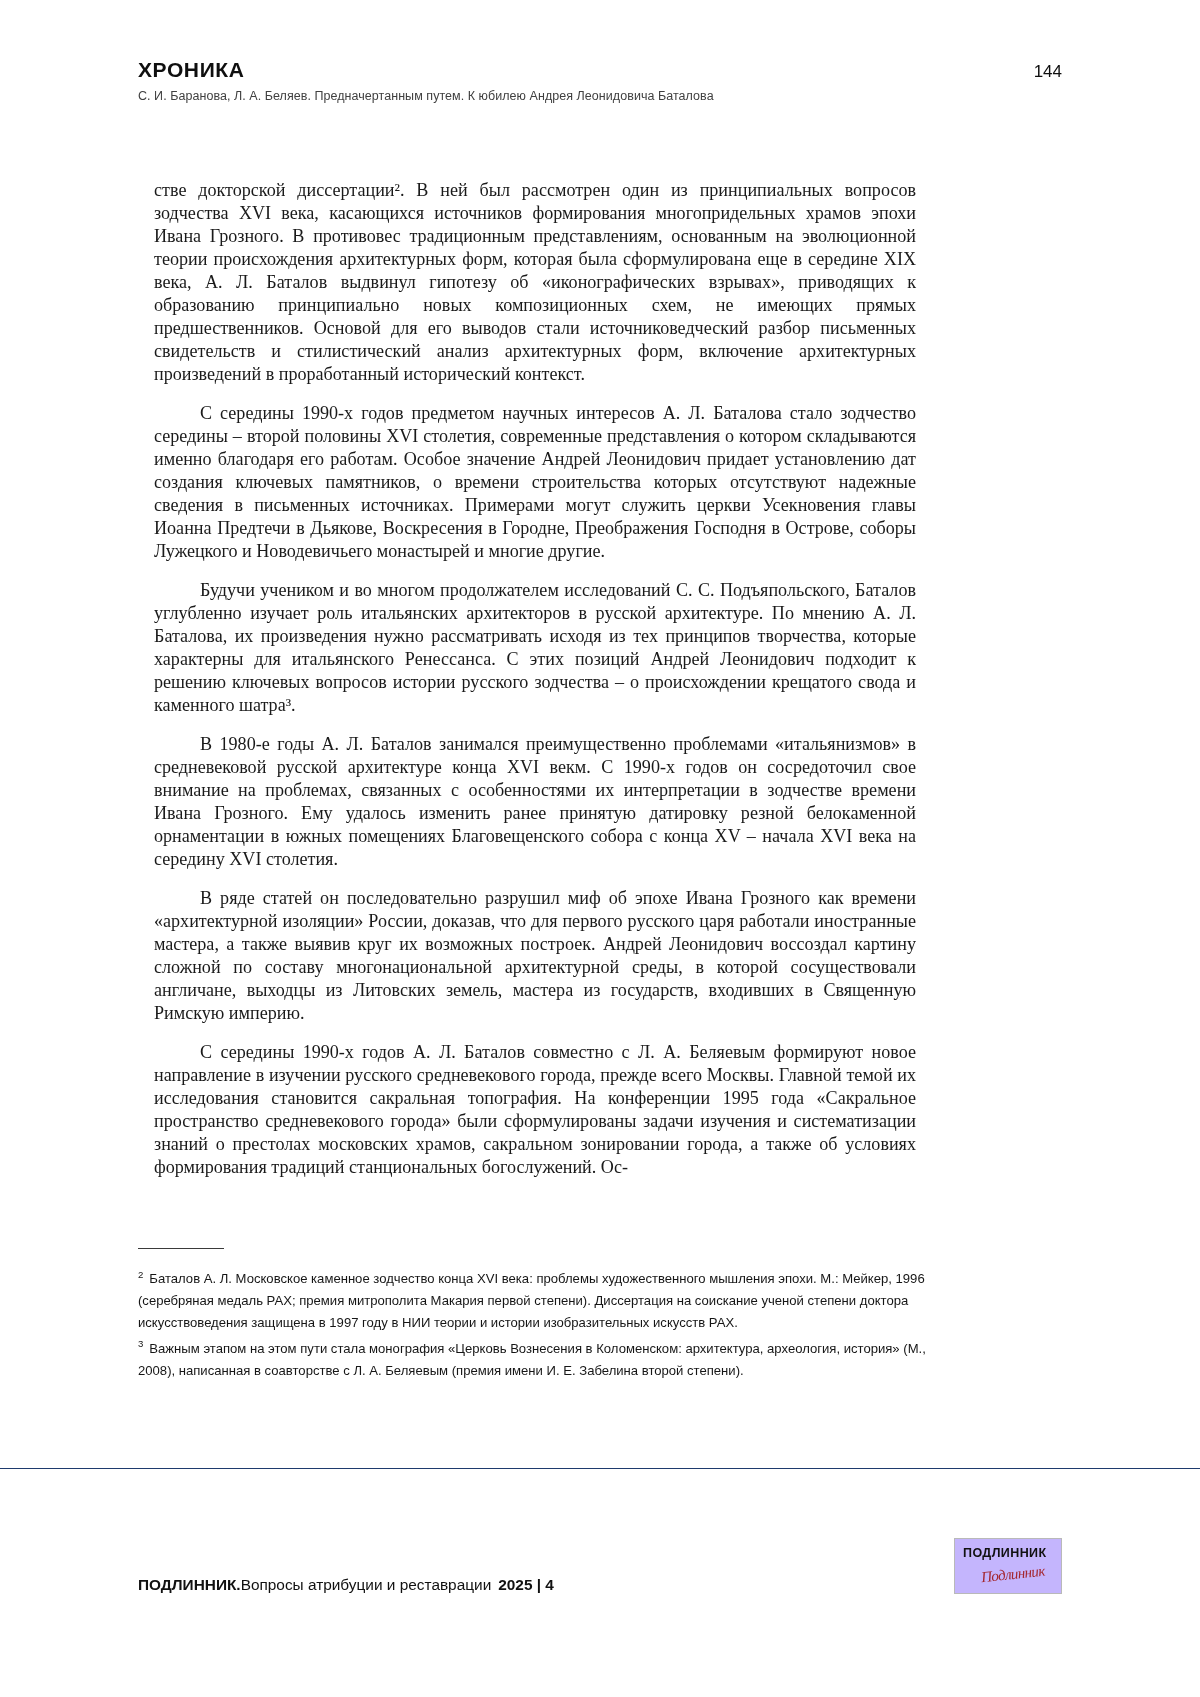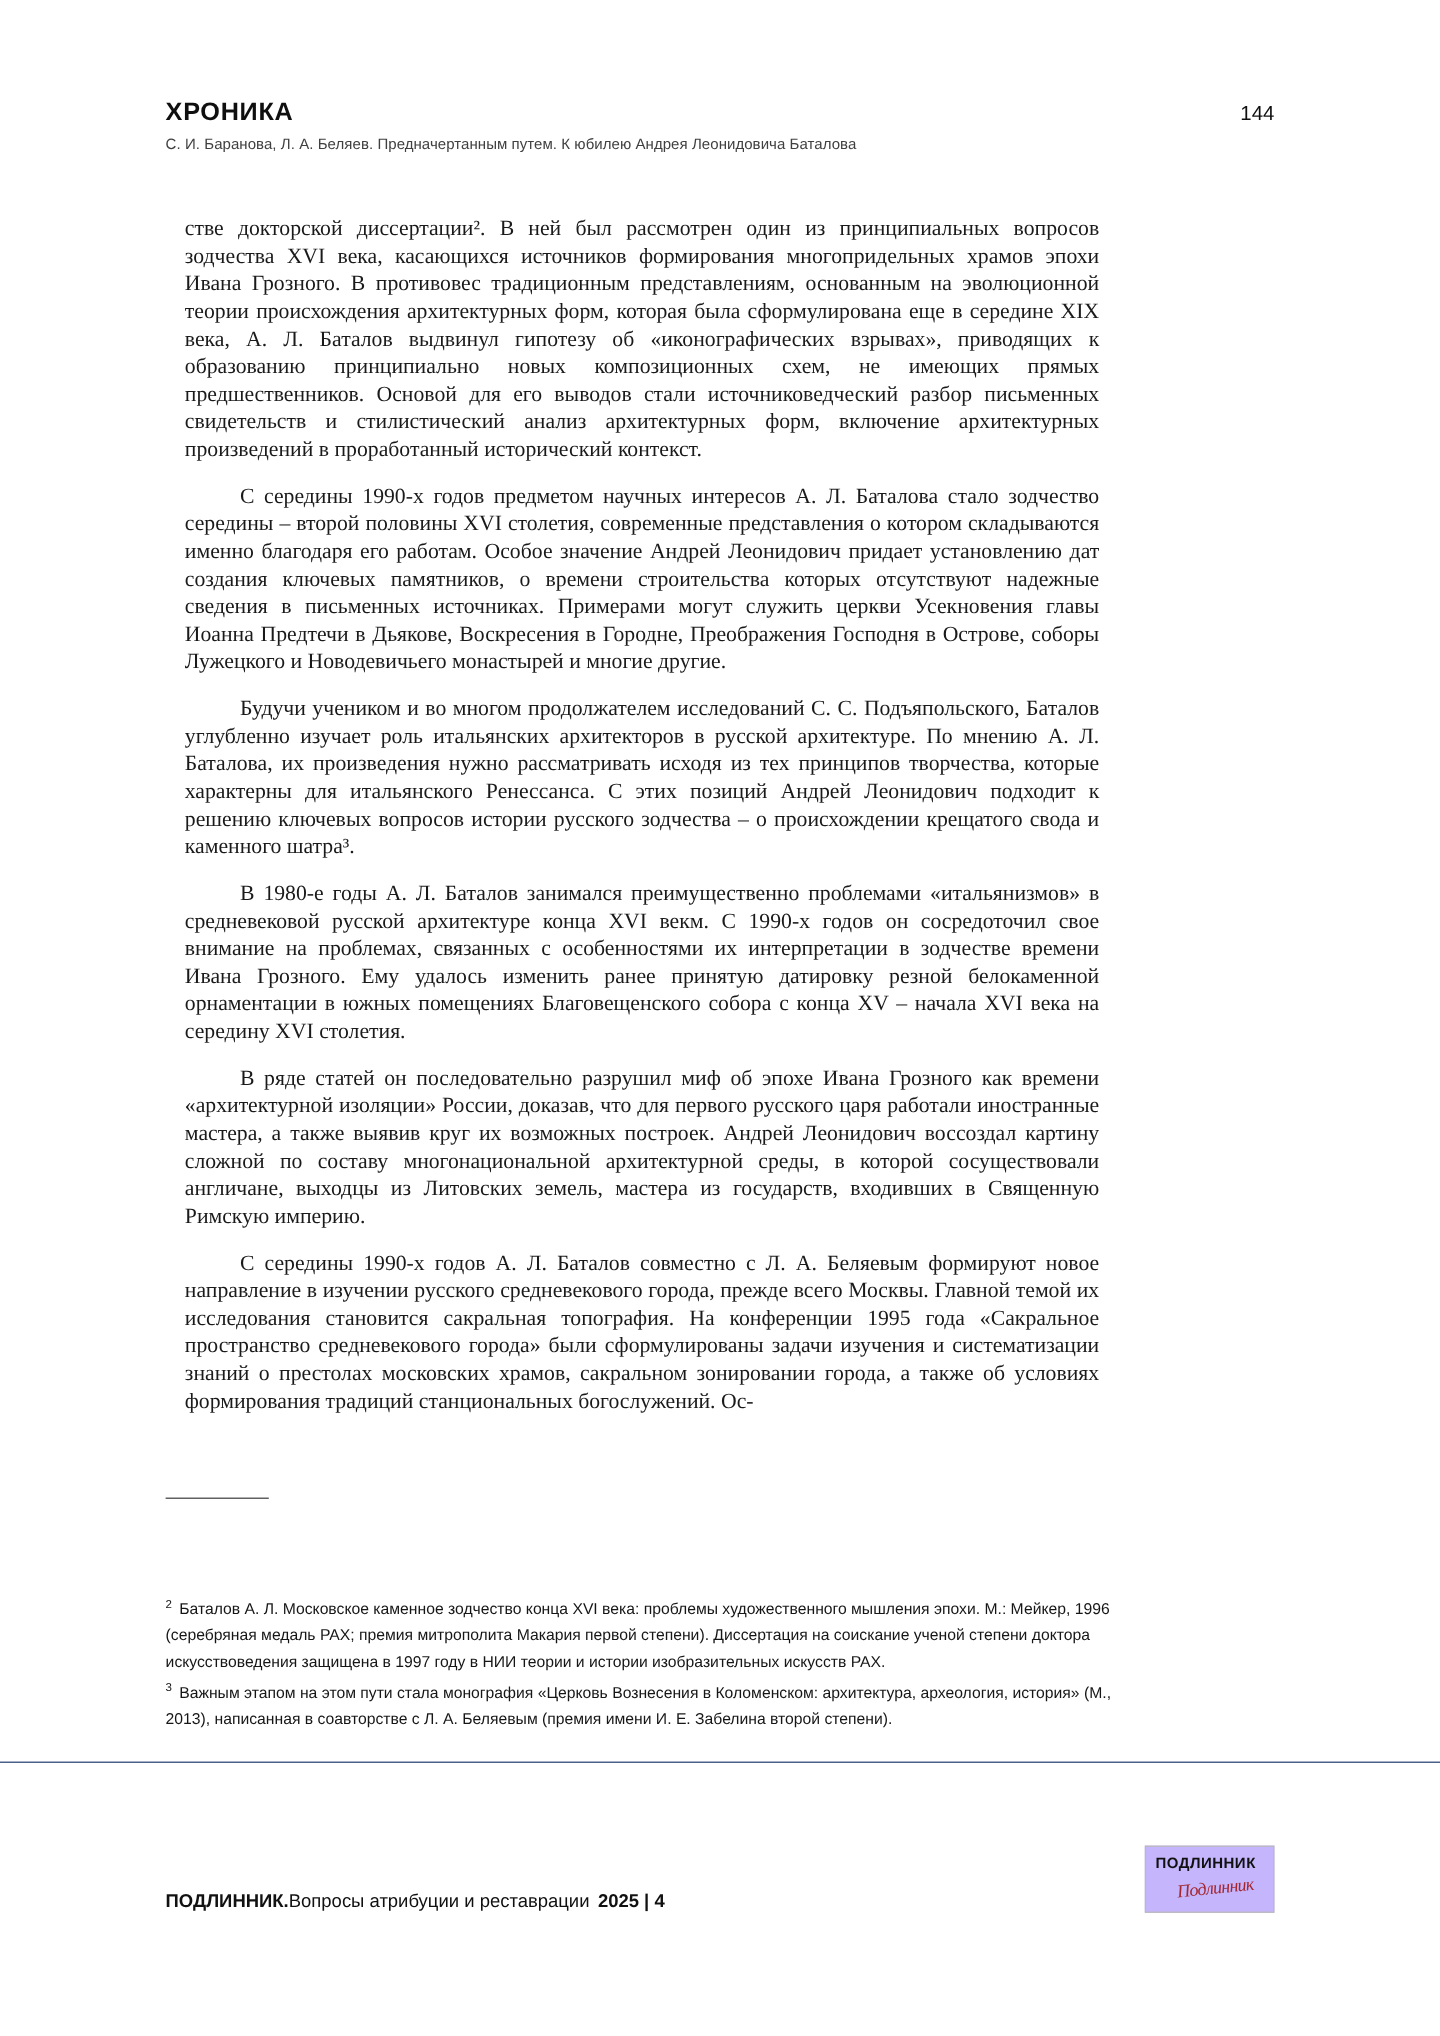--- a/index.html
+++ b/index.html
@@ -34,21 +34,20 @@
     display: flex;
     align-items: baseline;
     justify-content: space-between;
   }
   .chronicle-title {
     font-family: "Liberation Sans", sans-serif;
     font-weight: bold;
     font-size: 21px;
     letter-spacing: 0.6px;
     color: #0f0f0f;
-    margin-top: 24px;
   }
   .page-number {
     font-family: "Liberation Sans", sans-serif;
     font-size: 17px;
     color: #0f0f0f;
     margin-left: 15px;
   }
   .running-title {
     margin-top: 7px;
     font-family: "Liberation Sans", sans-serif;
@@ -81,21 +80,21 @@
     position: absolute;
     left: 138px;
     top: 1248px;
     width: 86px;
     height: 1px;
     background: #3a3a3a;
   }
   .footnotes {
     position: absolute;
     left: 138px;
-    top: 1330px;
+    top: 1268px;
     width: 794px;
     font-family: "Liberation Sans", sans-serif;
   }
   .footnotes p {
     margin: 0 0 3px 0;
     font-size: 13.1px;
     line-height: 22.2px;
     text-align: left;
     color: #161616;
   }
@@ -188,21 +187,21 @@
     <p class="indent">Будучи учеником и во многом продолжателем исследований С. С. Подъяпольского, Баталов углубленно изучает роль итальянских архитекторов в русской архитектуре. По мнению А. Л. Баталова, их произведения нужно рассматривать исходя из тех принципов творчества, которые характерны для итальянского Ренессанса. С этих позиций Андрей Леонидович подходит к решению ключевых вопросов истории русского зодчества – о происхождении крещатого свода и каменного шатра³.</p>
     <p class="indent">В 1980-е годы А. Л. Баталов занимался преимущественно проблемами «итальянизмов» в средневековой русской архитектуре конца XVI векм. С 1990-х годов он сосредоточил свое внимание на проблемах, связанных с особенностями их интерпретации в зодчестве времени Ивана Грозного. Ему удалось изменить ранее принятую датировку резной белокаменной орнаментации в южных помещениях Благовещенского собора с конца XV – начала XVI века на середину XVI столетия.</p>
     <p class="indent">В ряде статей он последовательно разрушил миф об эпохе Ивана Грозного как времени «архитектурной изоляции» России, доказав, что для первого русского царя работали иностранные мастера, а также выявив круг их возможных построек. Андрей Леонидович воссоздал картину сложной по составу многонациональной архитектурной среды, в которой сосуществовали англичане, выходцы из Литовских земель, мастера из государств, входивших в Священную Римскую империю.</p>
     <p class="indent">С середины 1990-х годов А. Л. Баталов совместно с Л. А. Беляевым формируют новое направление в изучении русского средневекового города, прежде всего Москвы. Главной темой их исследования становится сакральная топография. На конференции 1995 года «Сакральное пространство средневекового города» были сформулированы задачи изучения и систематизации знаний о престолах московских храмов, сакральном зонировании города, а также об условиях формирования традиций станциональных богослужений. Ос-</p>
   </div>
 
   <div class="footnote-rule"></div>
 
   <div class="footnotes">
     <p><span class="fn-mark">2</span><span>Баталов А. Л. Московское каменное зодчество конца XVI века: проблемы художественного мышления эпохи. М.: Мейкер, 1996 (серебряная медаль РАХ; премия митрополита Макария первой степени). Диссертация на соискание ученой степени доктора искусствоведения защищена в 1997 году в НИИ теории и истории изобразительных искусств РАХ.</span></p>
-    <p><span class="fn-mark">3</span><span>Важным этапом на этом пути стала монография «Церковь Вознесения в Коломенском: архитектура, археология, история» (М., 2013), написанная в соавторстве с Л. А. Беляевым (премия имени И. Е. Забелина второй степени).</span></p>
+    <p><span class="fn-mark">3</span><span>Важным этапом на этом пути стала монография «Церковь Вознесения в Коломенском: архитектура, археология, история» (М., 2008), написанная в соавторстве с Л. А. Беляевым (премия имени И. Е. Забелина второй степени).</span></p>
   </div>
 
   <div class="footer-rule"></div>
 
   <div class="footer">
     <div class="footer-left">
       <span class="brand">ПОДЛИННИК.</span><span class="sub">Вопросы атрибуции и реставрации</span><span class="issue">2025 | 4</span>
     </div>
     <div class="logo">
       <span class="logo-word">ПОДЛИННИК</span>

